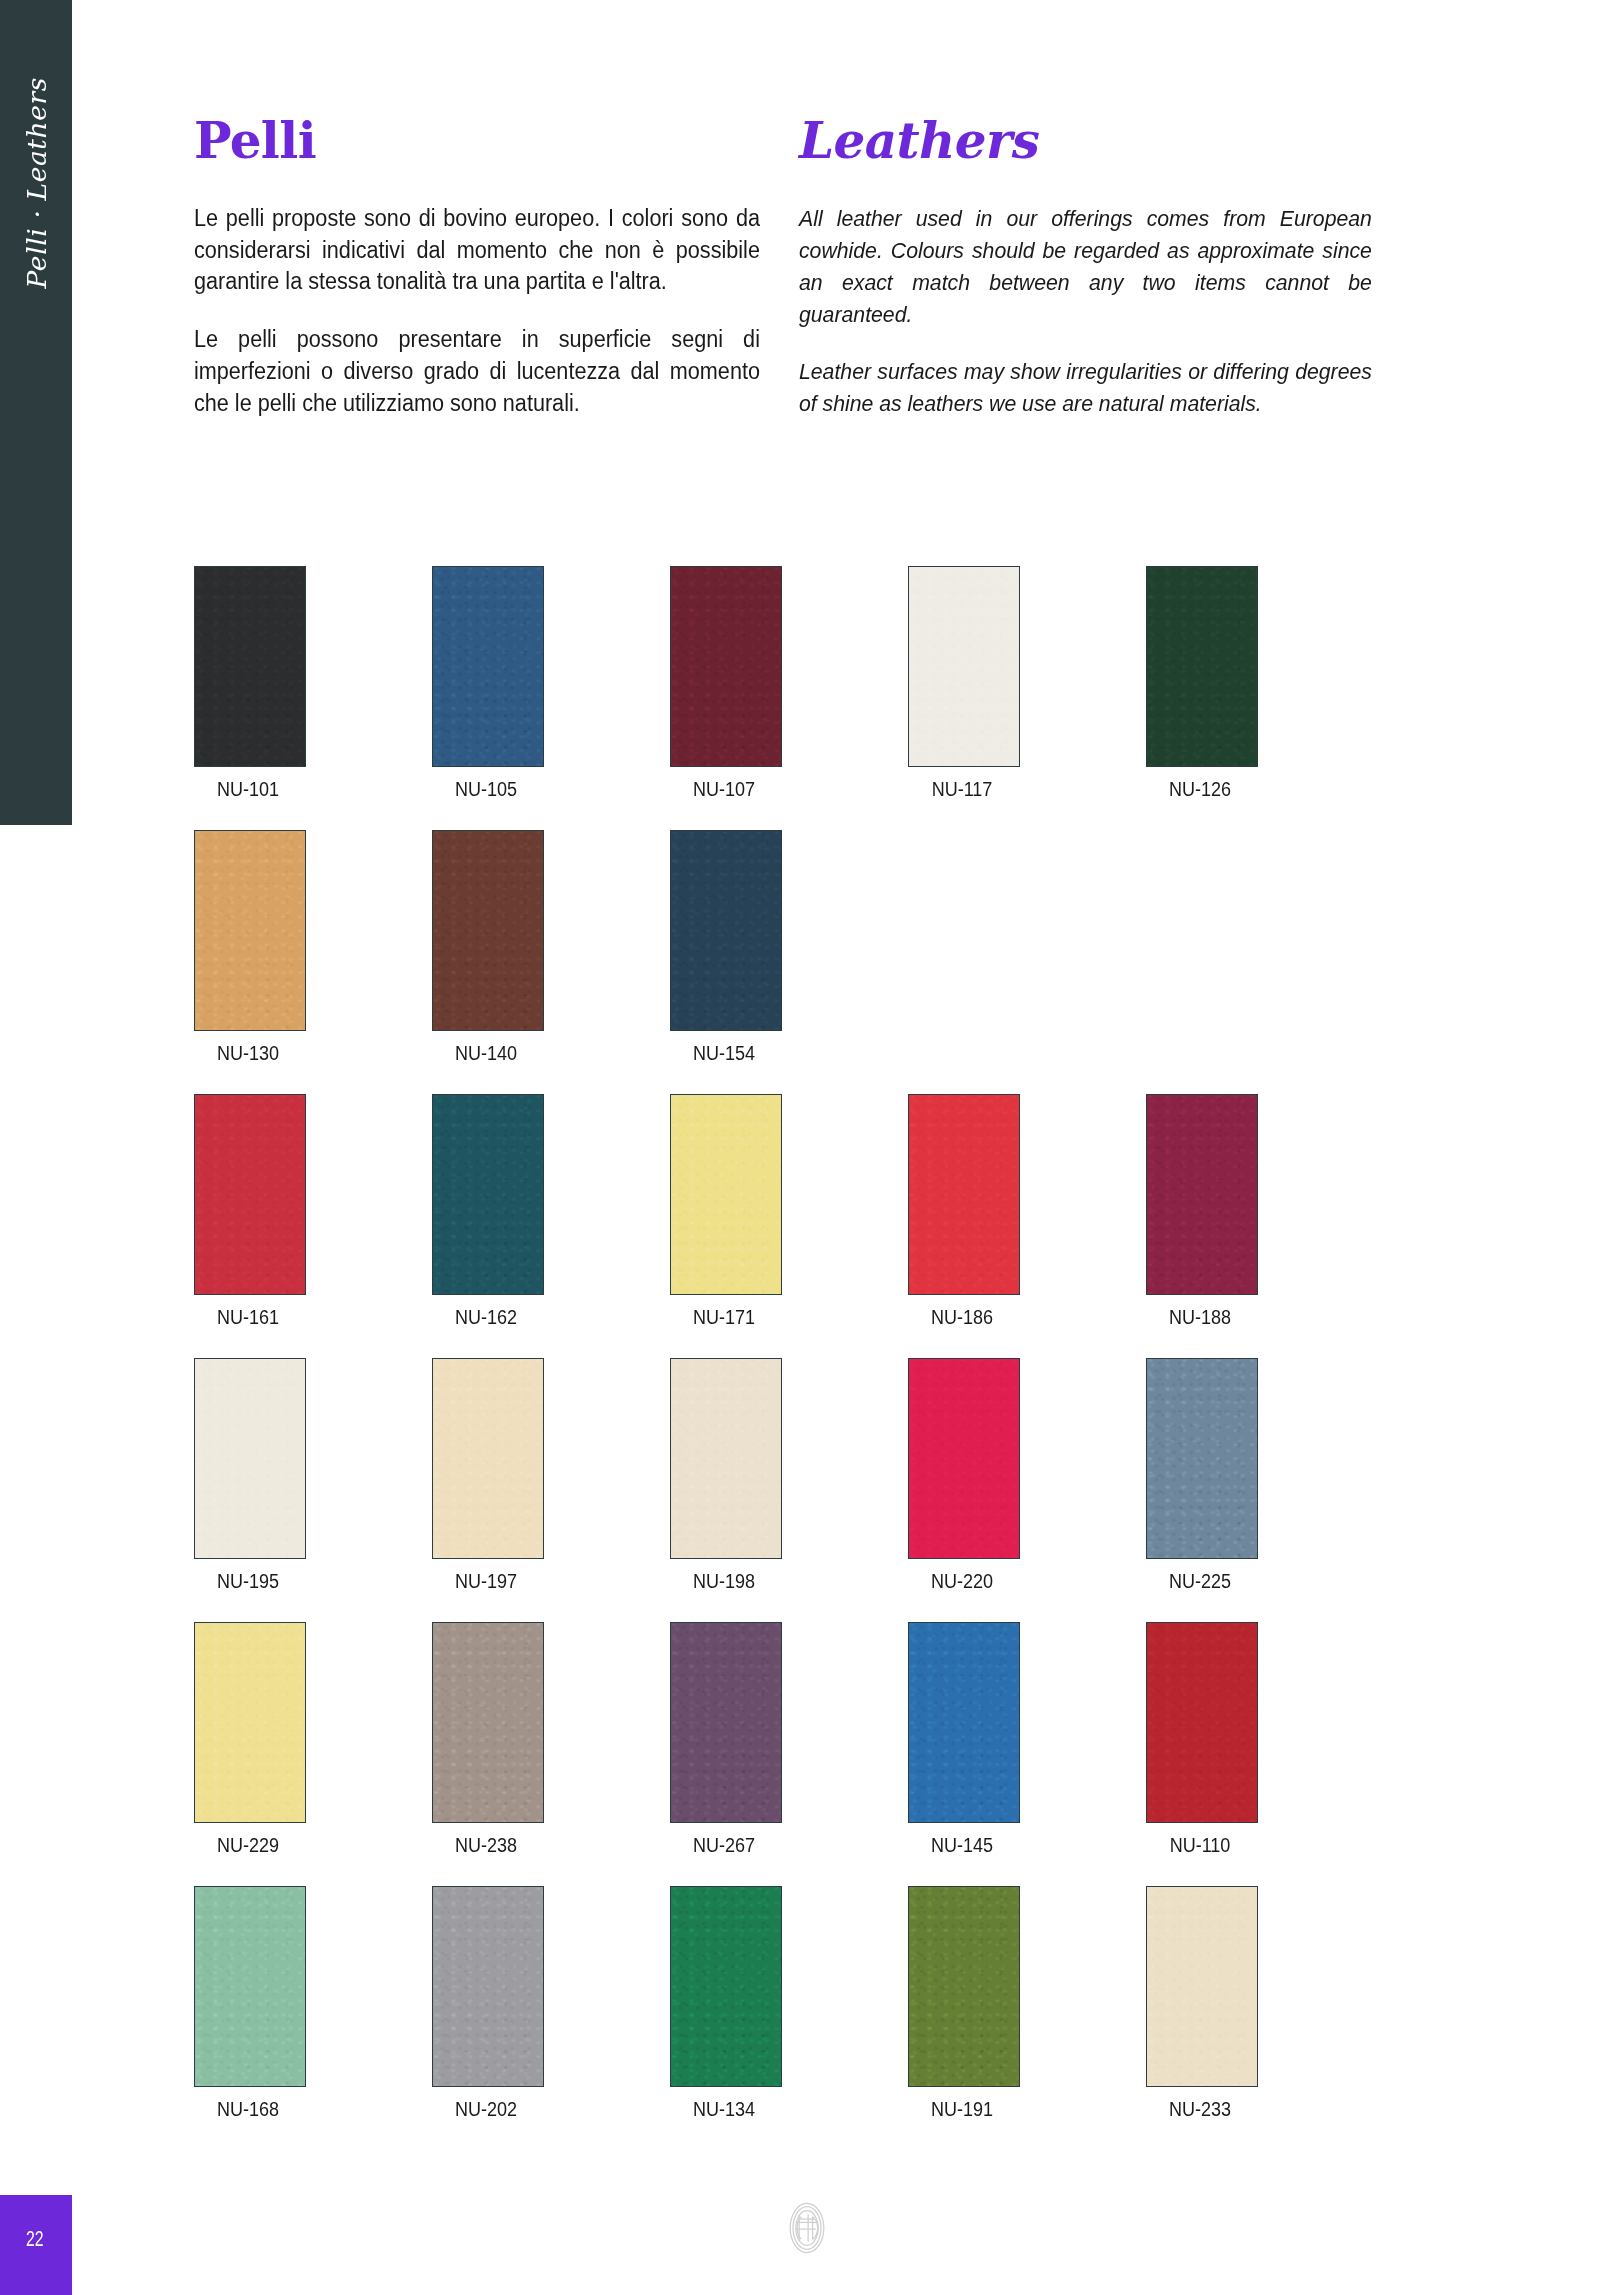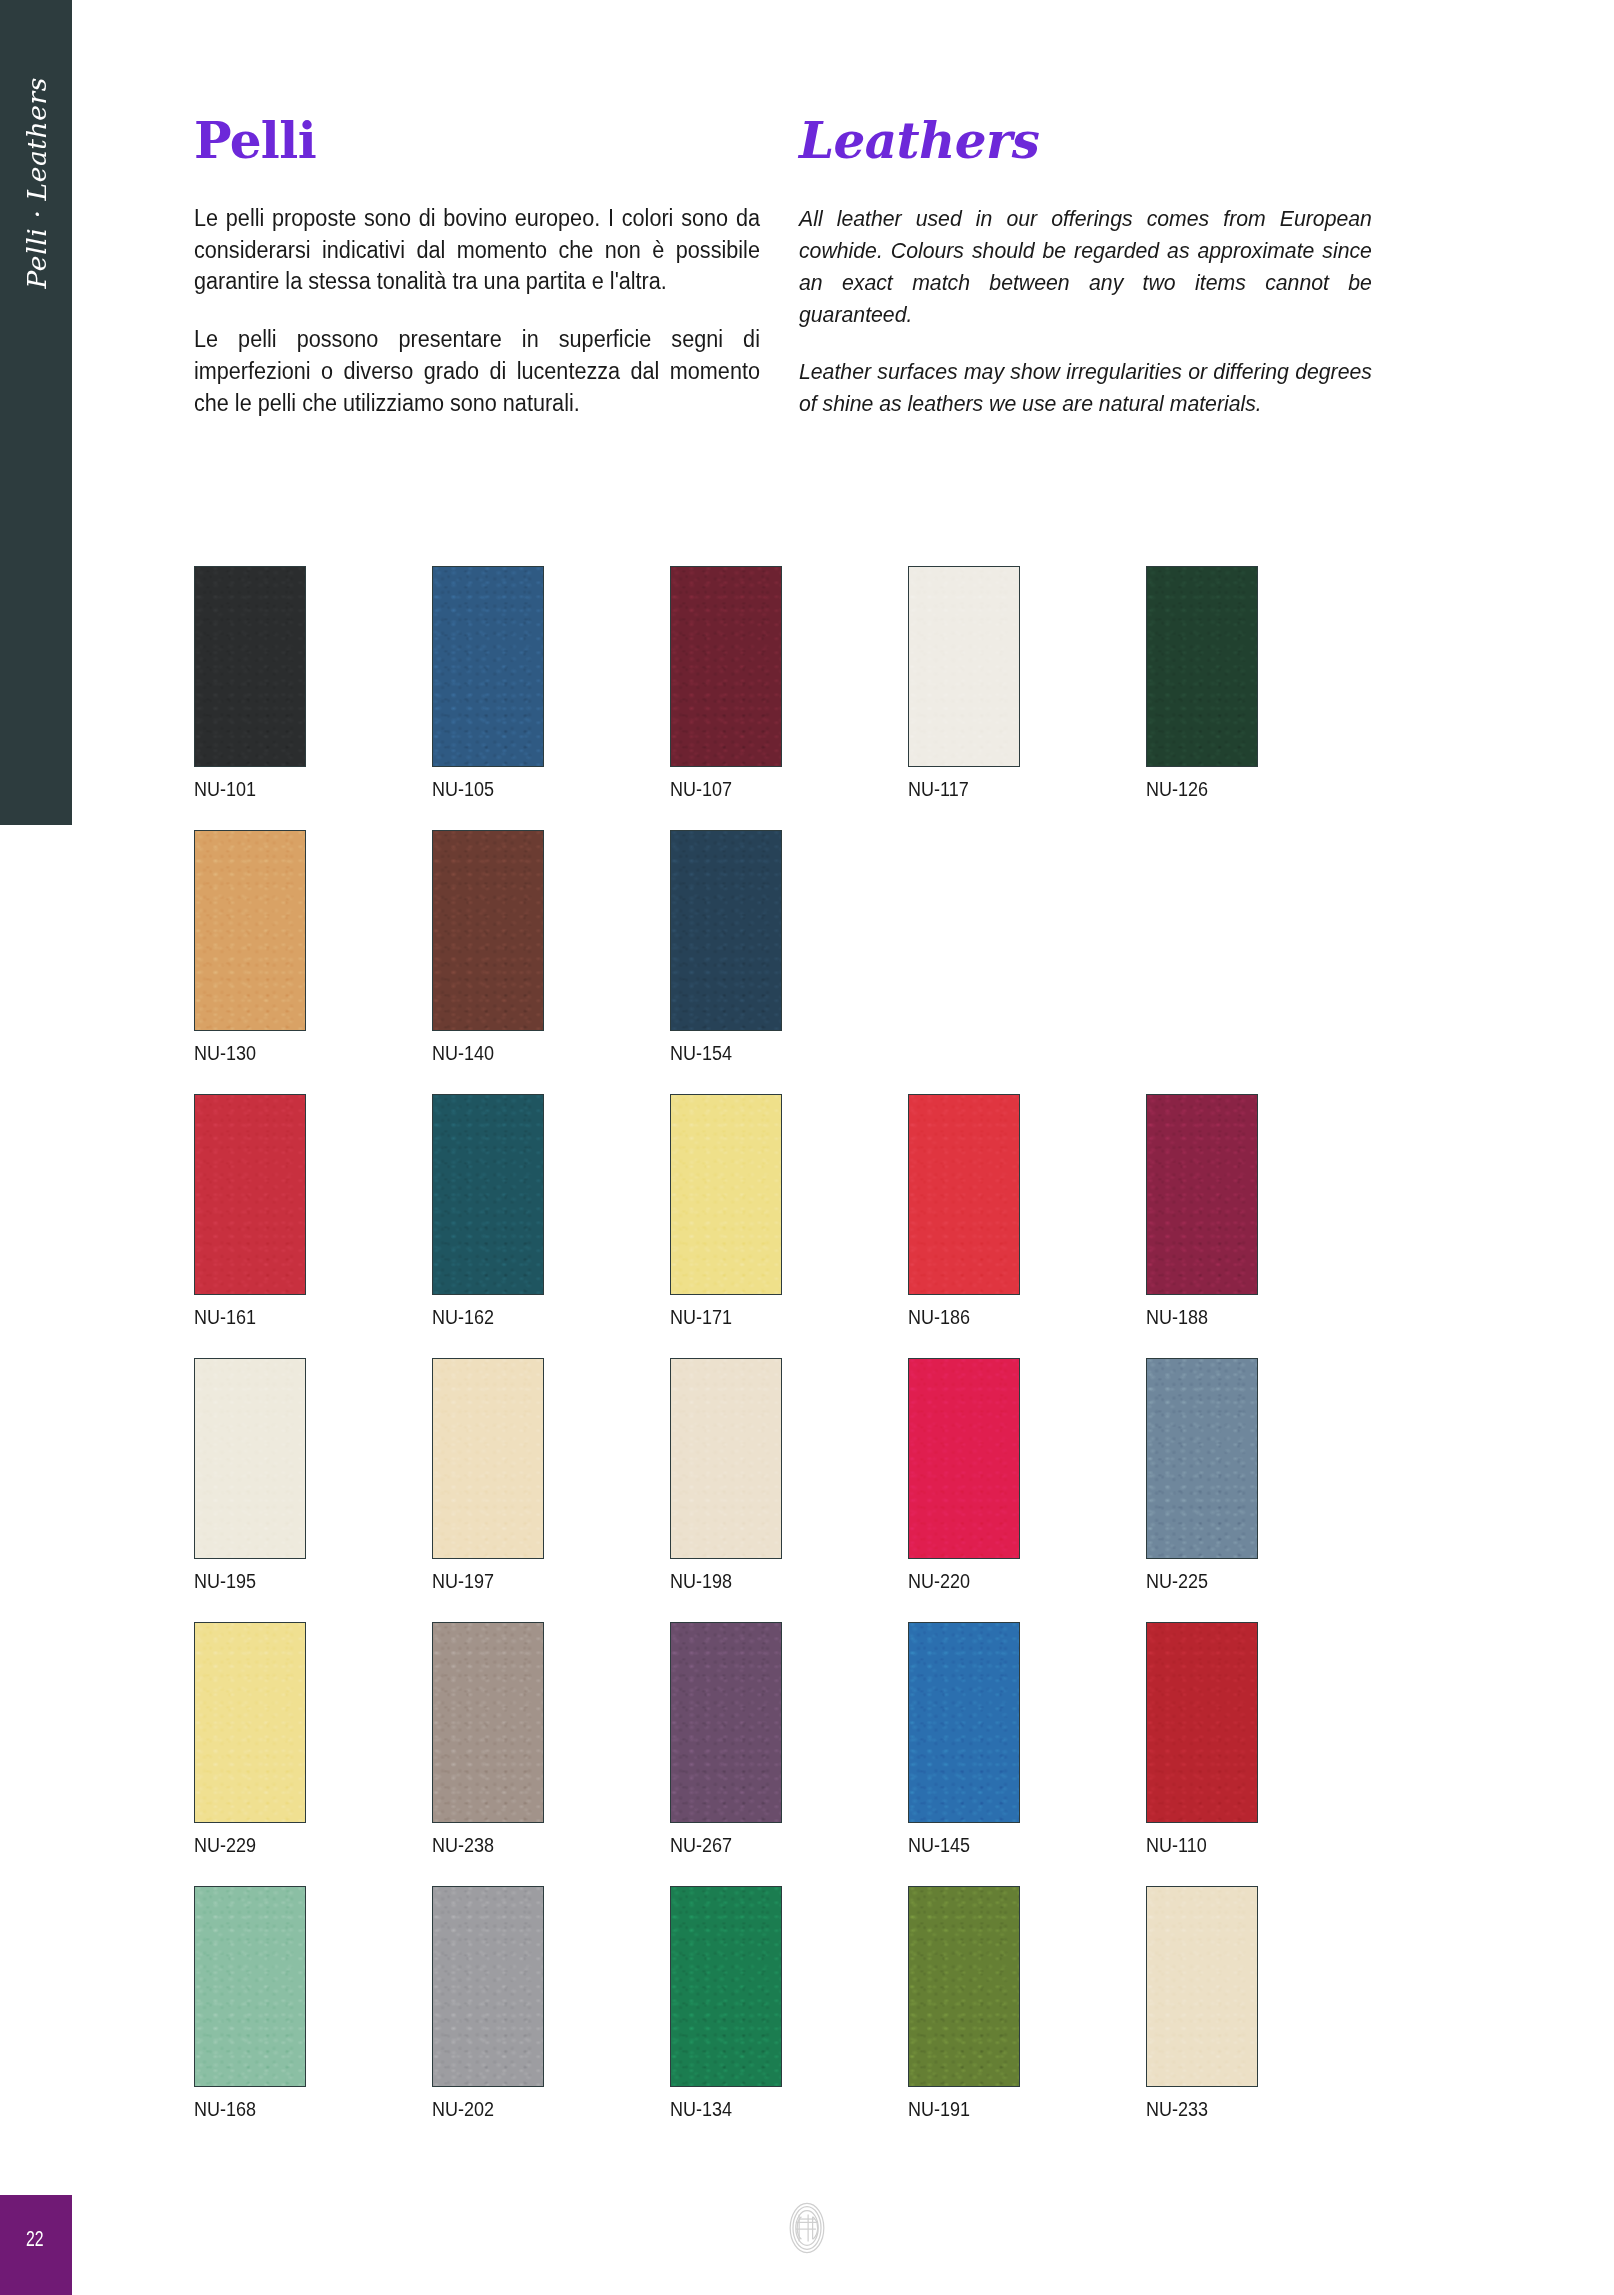--- a/index.html
+++ b/index.html
@@ -37,21 +37,21 @@
     letter-spacing: 0.6px;
     white-space: nowrap;
   }
 
   .side-tab-footer {
     position: absolute;
     left: 0;
     bottom: 0;
     width: 72px;
     height: 100px;
-    background: #701a75;
+    background: #6d28d9;
   }
   .page-number {
     position: absolute;
     left: 26px;
     top: 31px;
     color: #ffffff;
     font-size: 22px;
     font-stretch: condensed;
     font-family: "Liberation Sans Narrow", "Liberation Sans", sans-serif;
     transform: scaleX(0.72);
@@ -106,20 +106,21 @@
     width: 1330px;
   }
   .grid-row {
     display: flex;
     gap: 0;
     margin-bottom: 29px;
   }
   .swatch-cell {
     width: 120px;
     margin-right: 118px;
+    text-align: center;
   }
   .swatch-cell:last-child { margin-right: 8px; }
 
   .swatch-chip {
     width: 112px;
     height: 201px;
     border: 1.9px solid #2d3c3e;
     box-sizing: border-box;
     position: relative;
     overflow: hidden;

